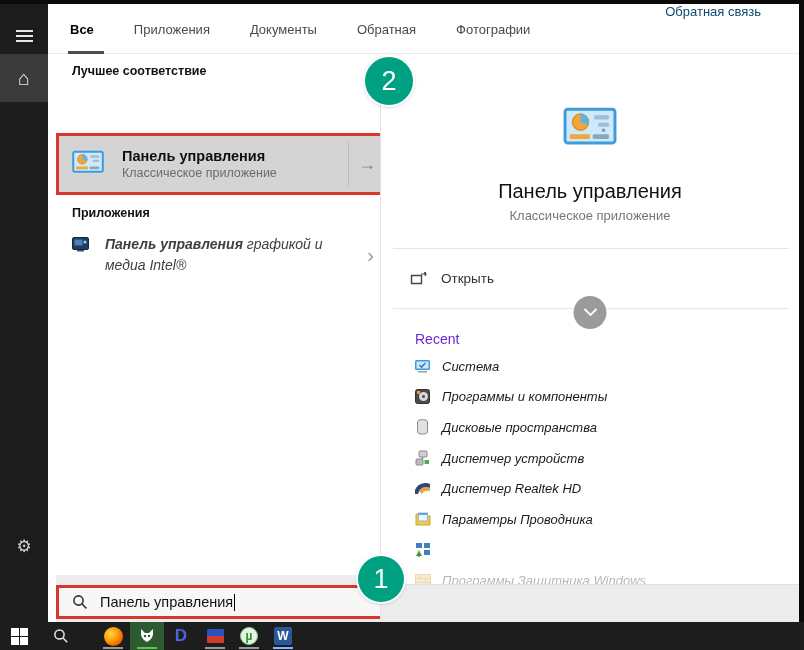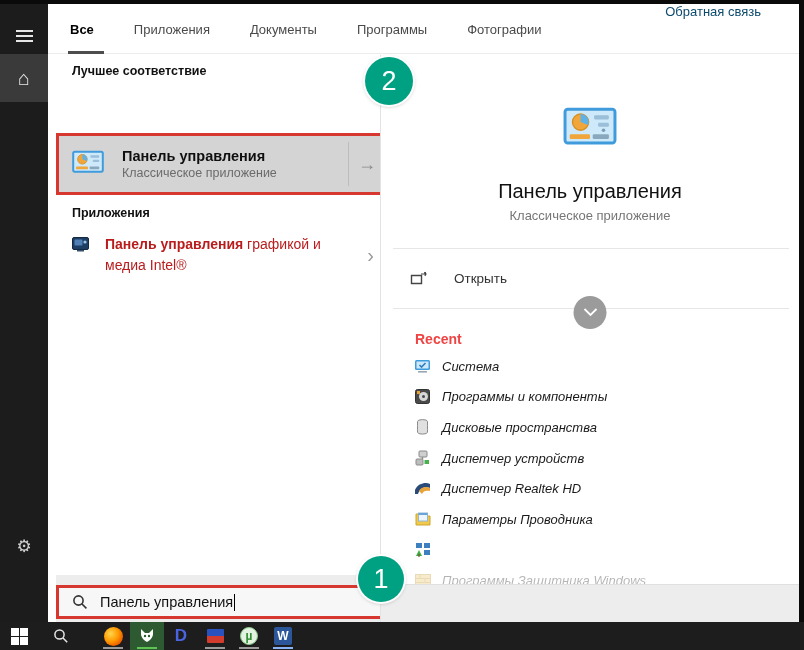--- a/index.html
+++ b/index.html
@@ -49,43 +49,43 @@
   .best-item { position:absolute; left:0; top:78px; width:332px; height:62px; background:#d4d4d4; border:3px solid #d6372f; display:flex; align-items:center; cursor:pointer; }
   .best-icon { margin-left:13px; }
   .best-text { margin-left:18px; flex:1; }
   .best-title { font-size:14.5px; font-weight:bold; color:#0f0f0f; }
   .best-sub { font-size:12.5px; color:#6b6b6b; margin-top:2px; }
   .best-divider { width:1px; height:44px; background:#bdbdbd; }
   .best-arrow { width:36px; text-align:center; font-size:18px; color:#8a8a8a; cursor:pointer; }
   .hdr-apps { position:absolute; left:16px; top:151px; }
   .app-item { position:absolute; left:0; top:168px; width:332px; height:64px; display:flex; align-items:center; cursor:pointer; }
   .app-icon { margin-left:16px; align-self:flex-start; margin-top:14px; }
-  .app-text { margin-left:16px; width:238px; font-size:14px; color:#b91c1c; line-height:21px; }
+  .app-text { margin-left:16px; width:238px; font-size:14px; color:#404040; line-height:21px;font-style:italic; }
   .app-text b { font-weight:bold; }
   .app-chevron { margin-left:auto; margin-right:14px; font-size:20px; color:#9a9a9a; }
 
   .search-strip { position:absolute; left:0; right:0; bottom:0; height:47px; background:#ededed; }
   .search-box { position:absolute; left:0; top:10px; width:332px; height:34px; background:#f7f7f7; border:3px solid #d6372f; display:flex; align-items:center; cursor:text; }
   .search-box svg { margin-left:13px; }
   .search-value { margin-left:12px; font-size:14.5px; color:#111; }
   .caret { display:inline-block; width:1px; height:17px; background:#000; vertical-align:middle; margin-left:1px; }
 
   
   .col-right { position:absolute; left:332px; top:51px; right:0; bottom:0; border-left:1px solid #e3e3e3; background:#fff; overflow:hidden; }
   .detail-icon { position:absolute; left:50%; transform:translateX(-50%); top:52px; }
   .detail-title { position:absolute; left:0; right:0; top:125px; text-align:center; font-size:20px; color:#111; }
   .detail-sub { position:absolute; left:0; right:0; top:153px; text-align:center; font-size:13px; color:#767676; }
   .divider { position:absolute; left:12px; right:10px; height:1px; background:#e6e6e6; }
   .div1 { top:193px; }
   .div2 { top:253px; }
-  .open-row { position:absolute; left:0; right:0; top:205px; height:36px; display:flex; align-items:center; cursor:pointer;gap:13px; }
+  .open-row { position:absolute; left:0; right:0; top:205px; height:36px; display:flex; align-items:center; cursor:pointer; }
   .open-row svg { margin-left:29px; }
   .open-label { margin-left:14px; font-size:13.5px; color:#333; }
   .chev-circle { position:absolute; left:50%; transform:translateX(-50%); top:241px; width:33px; height:33px; border-radius:50%; background:#9b9b9b; display:flex; align-items:center; justify-content:center; cursor:pointer; z-index:2; }
-  .hdr-recent { position:absolute; left:34px; top:276px; font-size:14px; font-weight:bold; color:#ef4444; }
+  .hdr-recent { position:absolute; left:34px; top:276px; font-size:14px; font-weight:normal; color:#6d28d9; }
   .recent-list { position:absolute; left:0; right:0; top:296px; bottom:38px; overflow:hidden; }
   .recent-row { height:30.6px; display:flex; align-items:center; cursor:pointer;font-style:italic; }
   .recent-row .r-icon { width:17px; height:17px; margin-left:33px; display:flex; align-items:center; justify-content:center; }
   .recent-row .r-label { margin-left:11px; font-size:13px; color:#1a1a1a; white-space:nowrap; }
   .recent-row.partial { opacity:.32; }
   .right-strip { position:absolute; left:0; right:0; bottom:0; height:38px; background:#ededed; border-top:1px solid #e0e0e0; }
 
   
   .badge { position:absolute; width:48px; height:48px; border-radius:50%; background:#00a183; color:#fff; display:flex; align-items:center; justify-content:center; font-size:27px; box-shadow:0 0 0 2px rgba(255,255,255,.95), 0 1px 4px rgba(0,0,0,.35); z-index:8; }
   .badge-2 { left:365px; top:57px; }
@@ -111,21 +111,21 @@
       <span>⚙</span>
     </div>
   </div>
 
   <div class="flyout">
 
     <div class="tabbar">
       <div class="tab active">Все</div>
       <div class="tab">Приложения</div>
       <div class="tab">Документы</div>
-      <div class="tab">Программы</div>
+      <div class="tab">Обратная</div>
       <div class="tab">Фотографии</div>
       <div class="tab-spacer"></div>
       <div class="feedback">Обратная связь</div>
 
     </div>
 
     <div class="col-left">
       <div class="section-header hdr-best">Лучшее соответствие</div>
 
       <div class="best-item">

